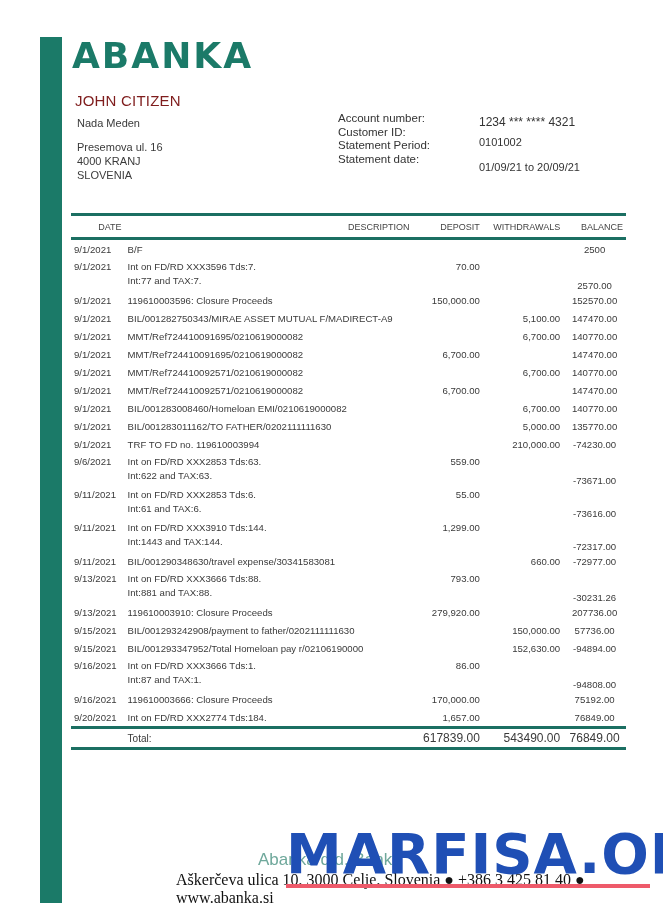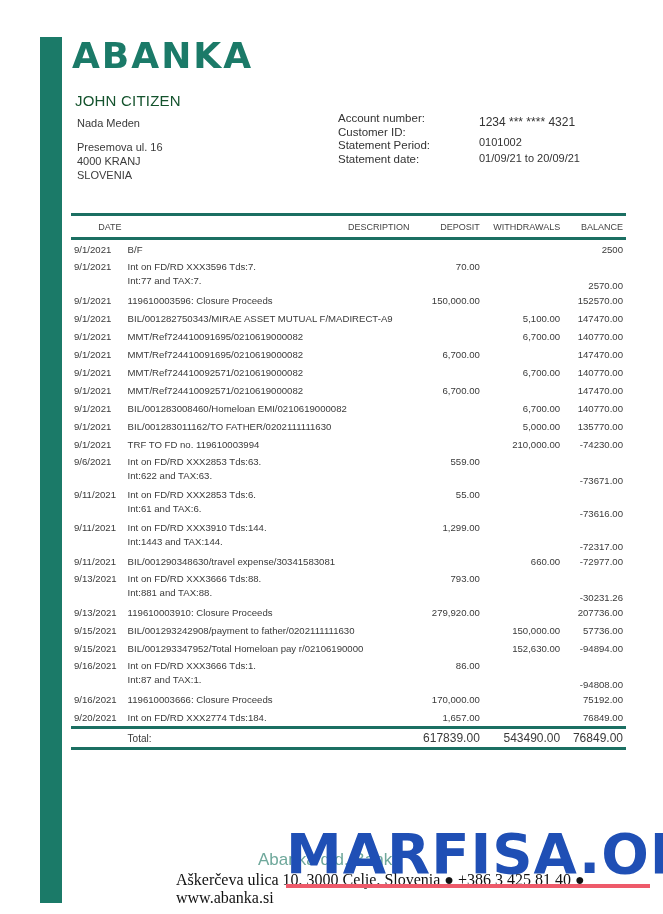--- a/index.html
+++ b/index.html
@@ -1,37 +1,37 @@
 <!DOCTYPE html>
 <html><head>
 <meta charset="utf-8">
 <style>
   html, body { margin:0; padding:0; }
   body { width:663px; height:914px; background:#ffffff; position:relative; overflow:hidden;
          font-family:"Liberation Sans", sans-serif; color:#3a3a3a; }
   .side-bar { position:absolute; left:40px; top:37px; width:22px; height:866px; background:#1b7a68; }
   .logo { position:absolute; left:72px; top:36px; font-family:"DejaVu Sans", sans-serif; font-weight:bold;
           font-size:36px; letter-spacing:2px; color:#1b7a68; line-height:40px; }
-  .customer-name { position:absolute; left:75px; top:92px; font-size:15px; color:#14532d; letter-spacing:0.2px; }
+  .customer-name { position:absolute; left:75px; top:92px; font-size:15px; color:#7f1d1d; letter-spacing:0.2px; }
   .address { position:absolute; left:77px; top:116px; font-size:11px; color:#3a3a3a; line-height:14px; }
   .address div { height:14px; }
   .address .gap { margin-top:10px; }
   .acct-labels { position:absolute; left:338px; top:112px; font-size:11.5px; line-height:13.5px; color:#333; }
   .acct-values { position:absolute; left:479px; top:115px; font-size:11px; color:#333; line-height:15px; }
   .acct-values div:first-child { font-size:12px; }
 
   table.tx { position:absolute; left:71px; top:213px; width:555px; border-collapse:collapse; font-size:9.6px; color:#3a3a3a; }
   table.tx thead th { font-weight:normal; font-size:9px; color:#444; padding:6px 3px 5px 3px; border-top:3px solid #1b6f62; border-bottom:3px solid #1b6f62; text-align:right; }
   table.tx th.num, table.tx td.num { text-align:right; }
   table.tx td { padding:0 3px; height:18px; vertical-align:middle; white-space:nowrap; }
   table.tx td.date { width:50px;margin-left:24px; }
   table.tx td.desc { width:290px; }
   table.tx td.dep { width:68px; }
   table.tx td.wd { width:78px; }
-  table.tx td.bal { width:60px; }
+  table.tx td.bal { width:60px;text-align:center; }
   tr.row-2 td { height:16px; }
   tr.row-2 td.upper { vertical-align:top; padding-top:1px; }
   tr.row-2 td.lower { vertical-align:bottom; }
   tr.total td { border-top:3px solid #1b6f62; border-bottom:3px solid #1b6f62; height:18px; font-size:12px; }
   tr.total td.label { font-size:10px; }
 
   .footer-bank { position:absolute; left:258px; top:850px; font-size:17px; color:#6fa89b; }
   .footer-addr { position:absolute; left:176px; top:871px; font-family:"Liberation Serif", serif; font-size:16px; color:#111; }
   .watermark { position:absolute; left:286px; top:828px; font-family:"DejaVu Sans", sans-serif; font-size:56px; font-weight:bold; color:#1f4fb5; letter-spacing:1px; line-height:52px; }
   .wm-line { position:absolute; left:286px; top:884px; width:364px; height:4px; background:#ee5a6a; }
@@ -52,21 +52,21 @@
 
 <div class="acct-labels">
   <div>Account number:</div>
   <div>Customer ID:</div>
   <div>Statement Period:</div>
   <div>Statement date:</div>
 </div>
 <div class="acct-values">
   <div>1234 *** **** 4321</div>
   <div style="margin-top:5px">0101002</div>
-  <div style="margin-top:1px">01/09/21 to 20/09/21</div>
+  <div style="margin-top:10px">01/09/21 to 20/09/21</div>
 </div>
 
 <table class="tx">
   <thead>
     <tr>
       <th>DATE</th>
       <th>DESCRIPTION</th>
       <th class="num">DEPOSIT</th>
       <th class="num">WITHDRAWALS</th>
       <th class="num">BALANCE</th>

